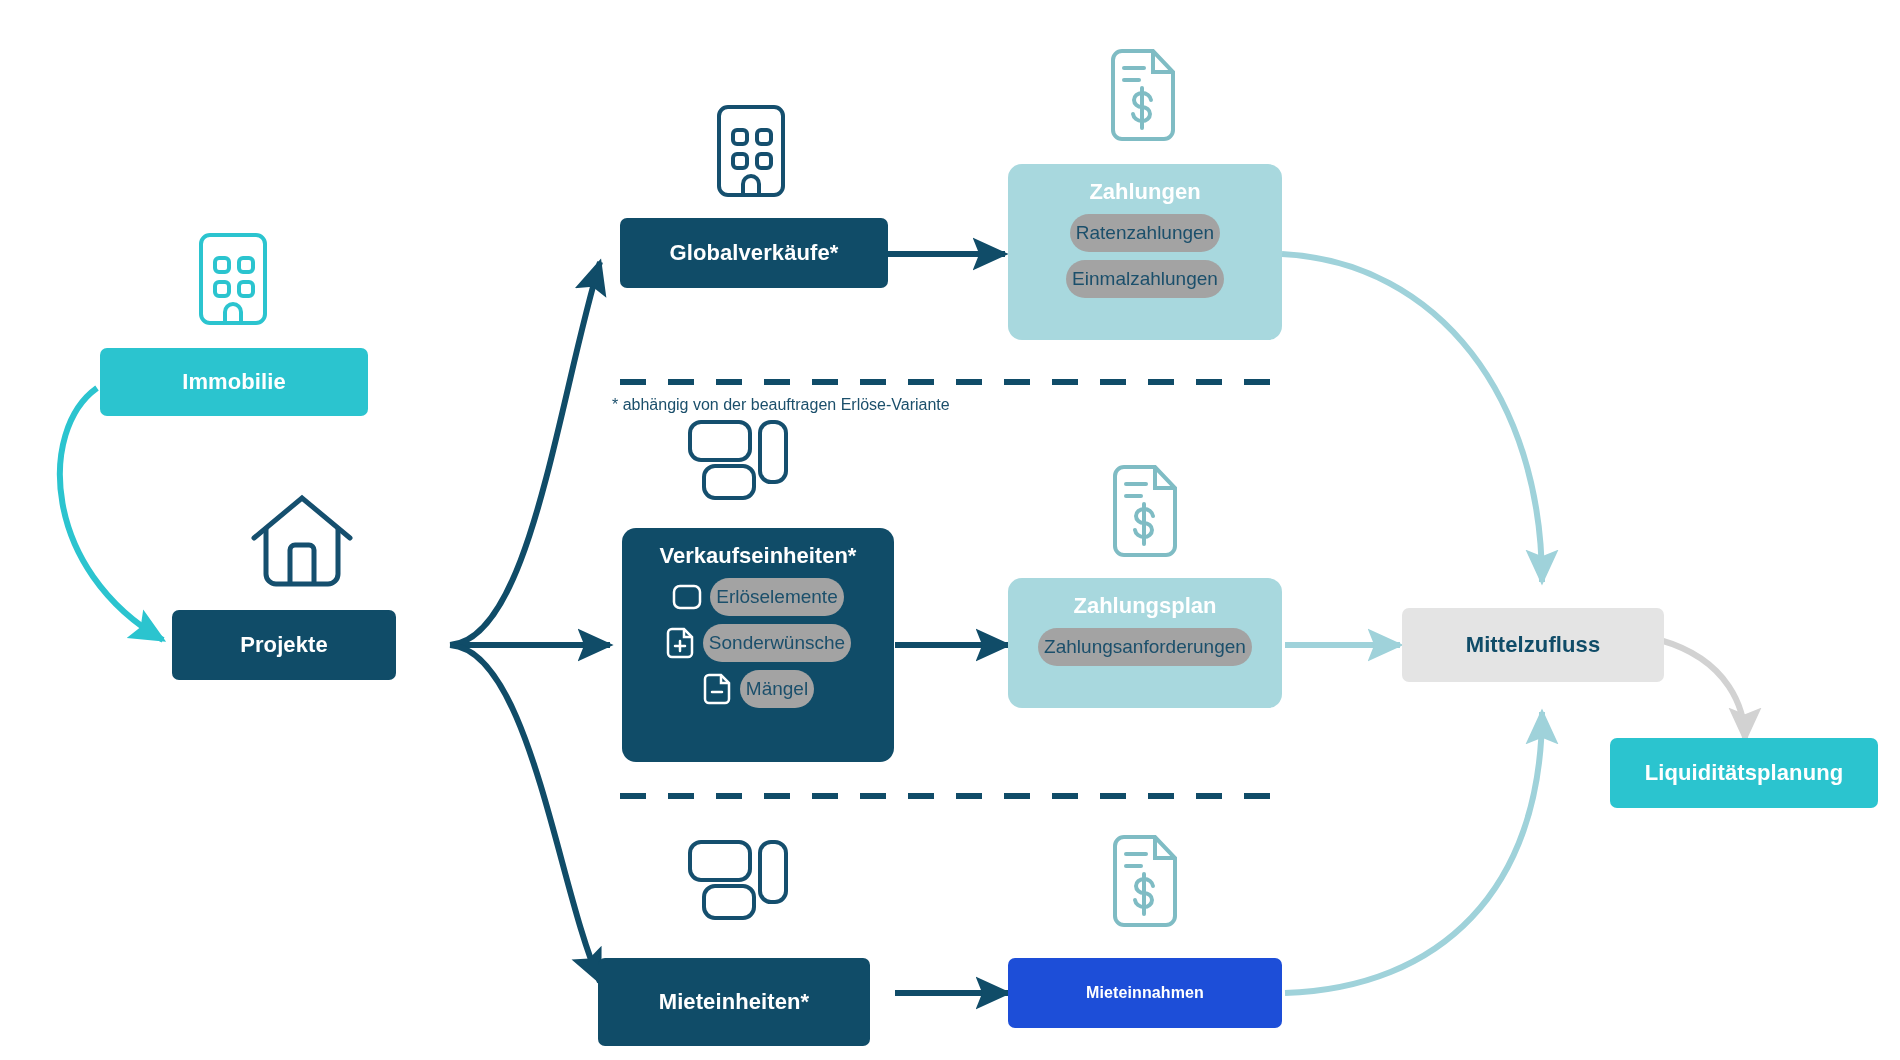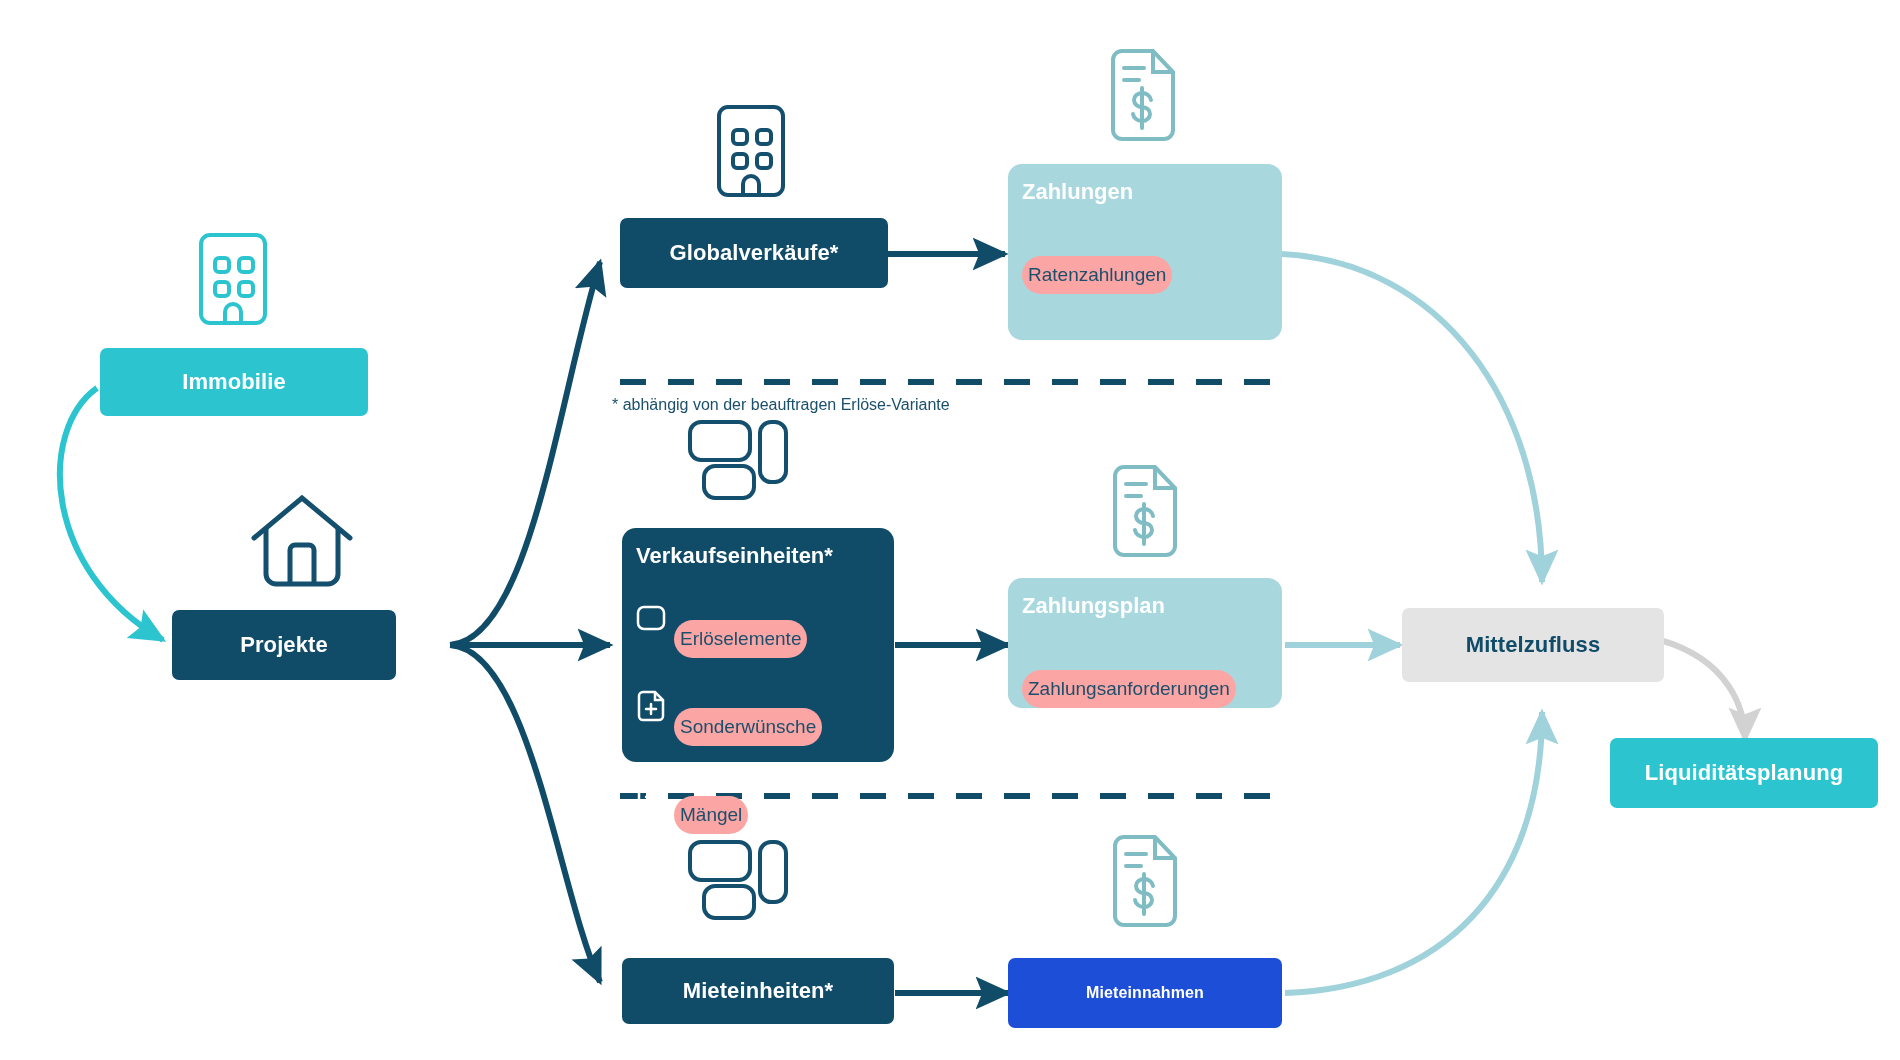--- a/index.html
+++ b/index.html
@@ -70,21 +70,21 @@
     font-size: 22px;
   }
 
   
   .group {
     position: absolute;
     box-sizing: border-box;
     border-radius: 14px;
     display: flex;
     flex-direction: column;
-    align-items: flex-start;
+    align-items: center;
     padding: 10px 14px 14px 14px;
   }
   .group-title {
     text-align: center;
     margin: 6px 0 10px 0;
     font-weight: bold;
     font-size: 22px;
     line-height: 1.1;
   }
   .group.navy { background: #104c68; }
@@ -94,29 +94,28 @@
 
   .chip-row {
     display: flex;
     align-items: center;
     gap: 8px;
     margin-bottom: 8px;
   }
   .chip-row:last-child { margin-bottom: 0; }
   .chip {
     flex: 1 1 auto;
-    background: #fca5a5;
+    background: #a3a3a3;
     border-radius: 19px;
     color: #1b4f6b;
     font-size: 19px;
     text-align: center;
     padding: 9px 6px 10px 6px;
     line-height: 1;
     white-space: nowrap;
-    margin-top: 42px;
   }
   .mini-icon {
     flex: 0 0 auto;
     width: 30px;
     height: 32px;
     display: block;
   }
 
   .deco-icon {
     position: absolute;
@@ -250,20 +249,23 @@
 
   <div class="node n-navy" style="left:620px; top:218px; width:268px; height:70px;">
     <span class="node-label">Globalverkäufe*</span>
   </div>
 
   <div class="group lightteal" style="left:1008px; top:164px; width:274px; height:176px;">
     <div class="group-title">Zahlungen</div>
     <div class="chip-row">
       <div class="chip">Ratenzahlungen</div>
     </div>
+    <div class="chip-row">
+      <div class="chip">Einmalzahlungen</div>
+    </div>
   </div>
 
   <div class="footnote" style="left:612px; top:352px;">* abhängig von der beauftragen Erlöse-Variante</div>
 
   <div class="group lightteal" style="left:1008px; top:578px; width:274px; height:130px;">
     <div class="group-title">Zahlungsplan</div>
     <div class="chip-row">
       <div class="chip">Zahlungsanforderungen</div>
     </div>
   </div>
@@ -291,21 +293,21 @@
     <div class="chip-row">
       <svg class="mini-icon" viewBox="0 0 30 32">
         <path d="M3 6 a4 4 0 0 1 4 -4 L19 2 L27 10 L27 26 a4 4 0 0 1 -4 4 L7 30 a4 4 0 0 1 -4 -4 Z" fill="none" stroke="#ffffff" stroke-width="2.5"></path>
         <path d="M19 2 L19 10 L27 10" fill="none" stroke="#ffffff" stroke-width="2.5"></path>
         <line x1="10" y1="19" x2="20" y2="19" stroke="#ffffff" stroke-width="2.5" stroke-linecap="round"></line>
       </svg>
       <div class="chip">Mängel</div>
     </div>
   </div>
 
-  <div class="node n-navy" style="left:622px; top:958px; width:272px; height:66px;">
+  <div class="node n-navy" style="left:598px; top:958px; width:272px; height:88px;">
     <span class="node-label">Mieteinheiten*</span>
   </div>
 
   <div class="node n-lightteal" style="left:1008px; top:958px; width:274px; height:70px;">
     <span class="node-label" style="color:#ffffff;">Mieteinnahmen</span>
   </div>
 
   <div class="node n-grey" style="left:1402px; top:608px; width:262px; height:74px;">
     <span class="node-label">Mittelzufluss</span>
   </div>

